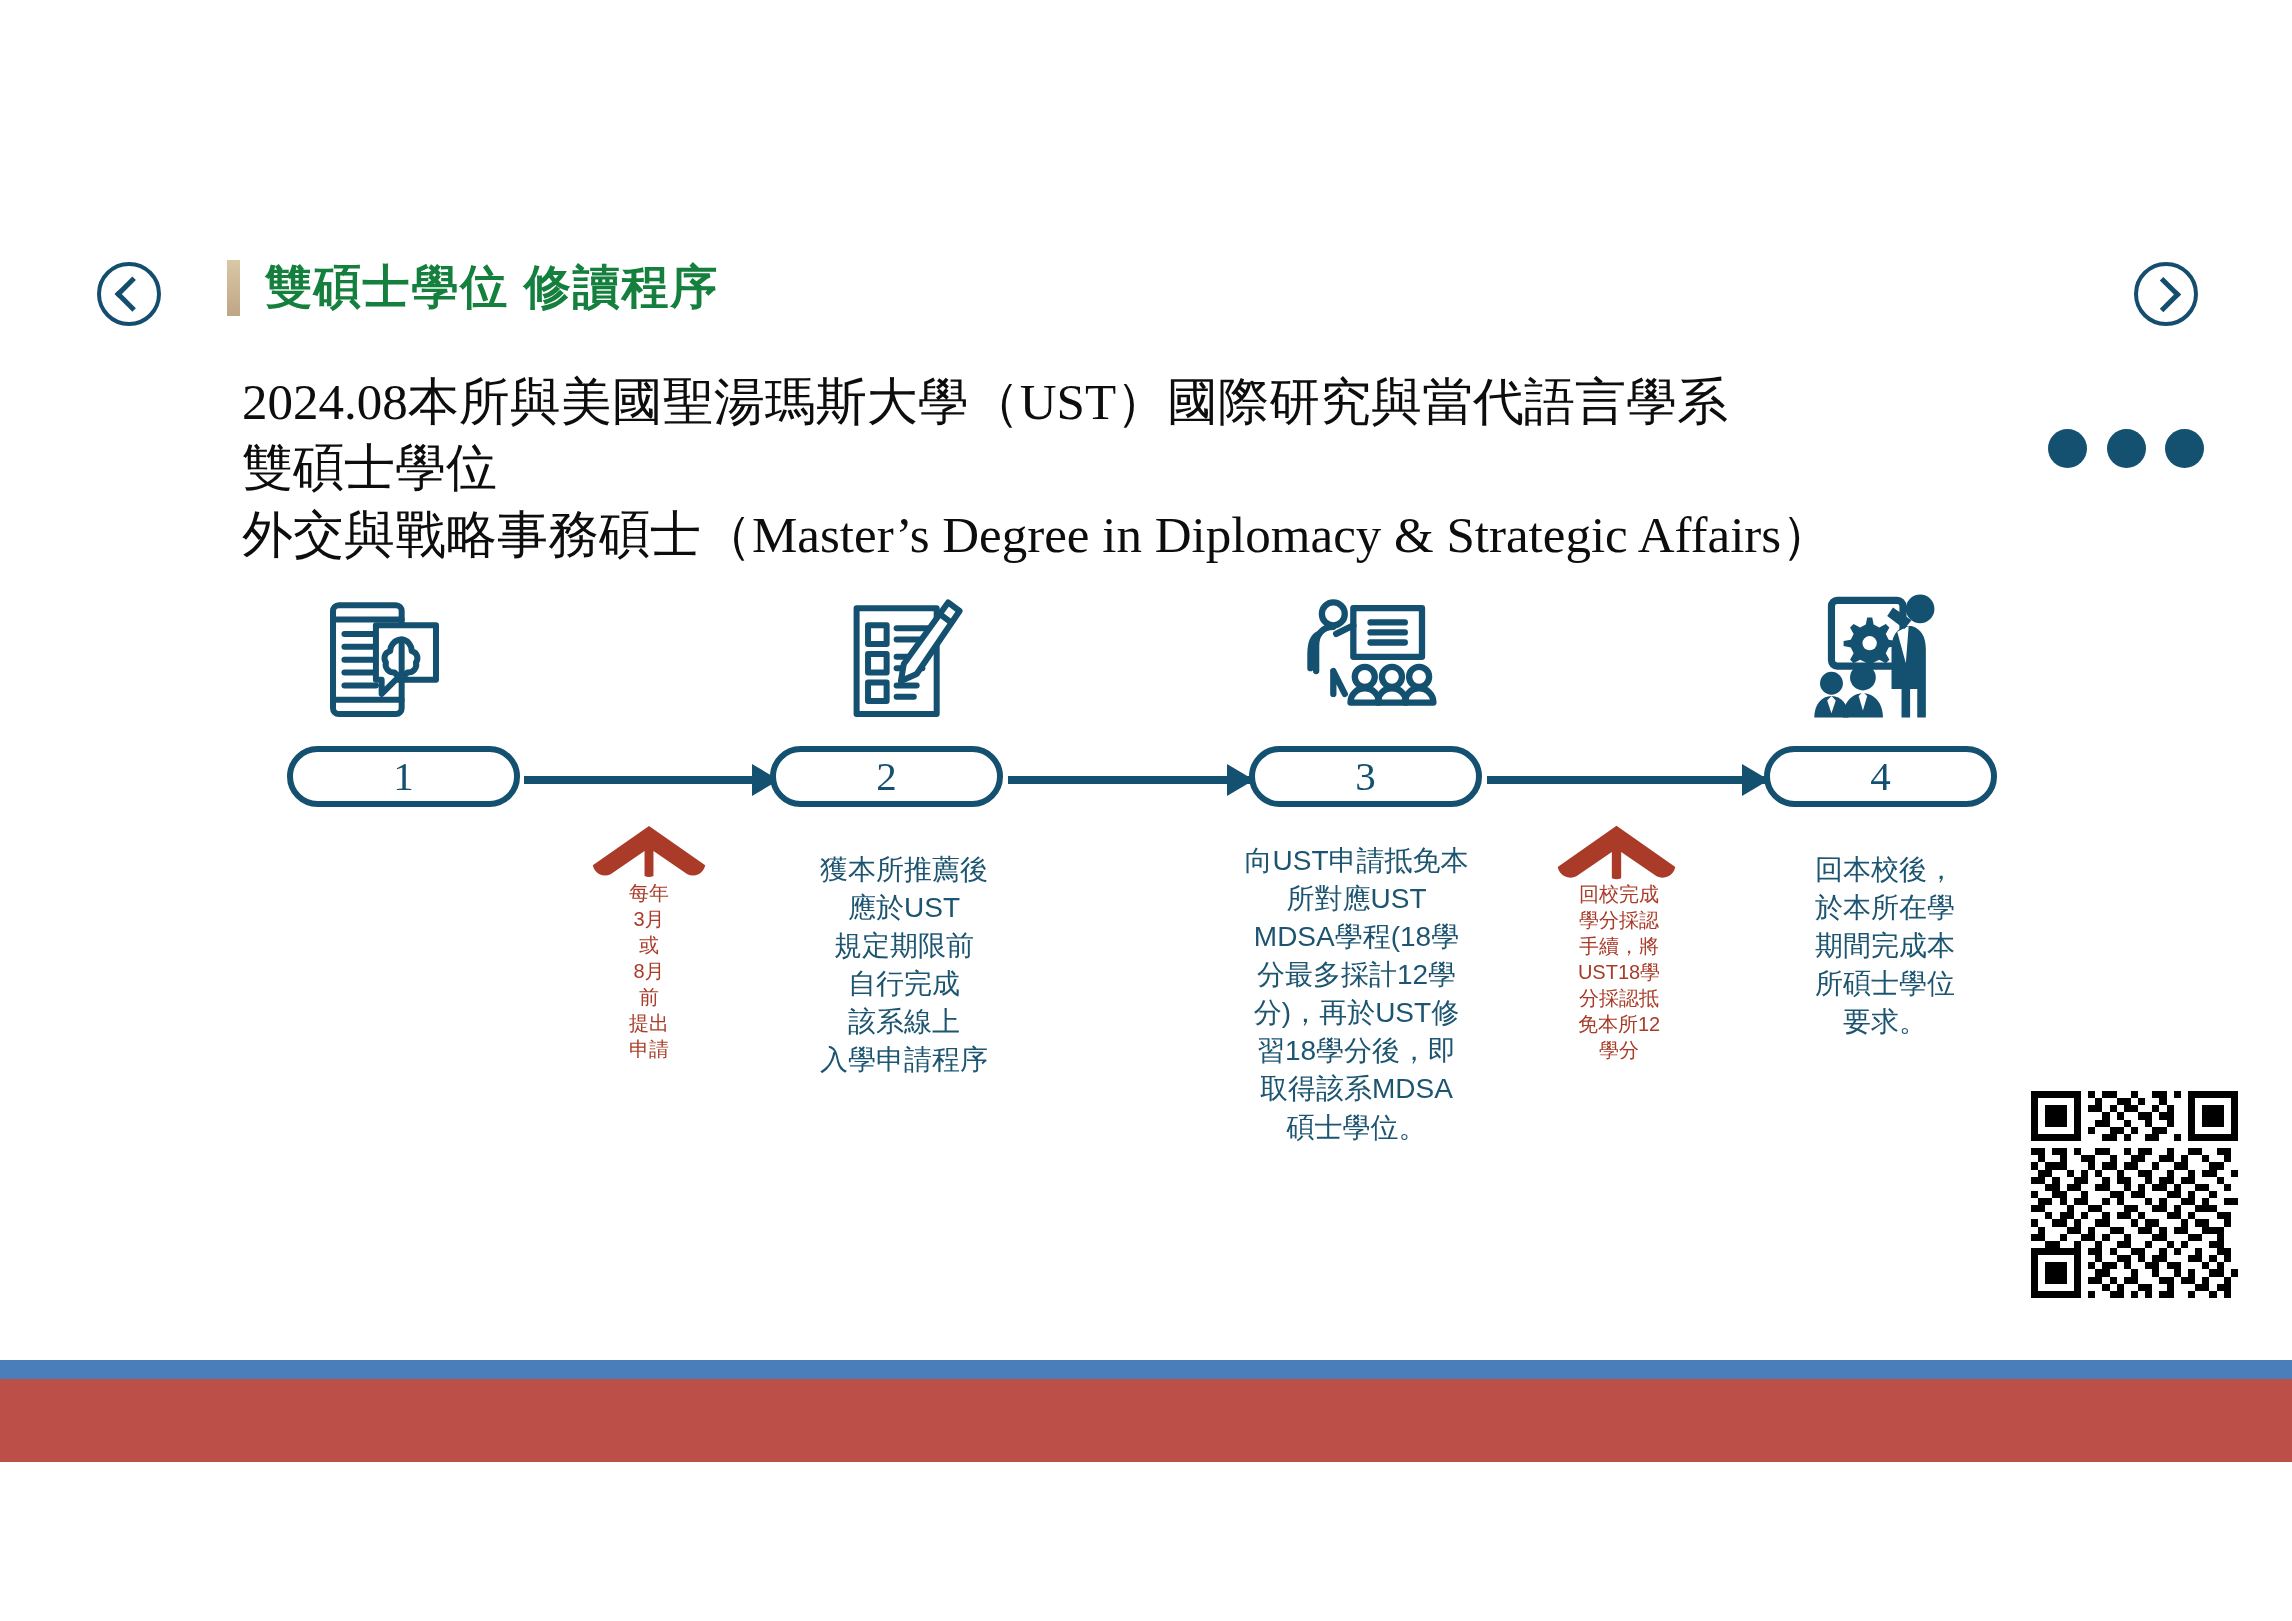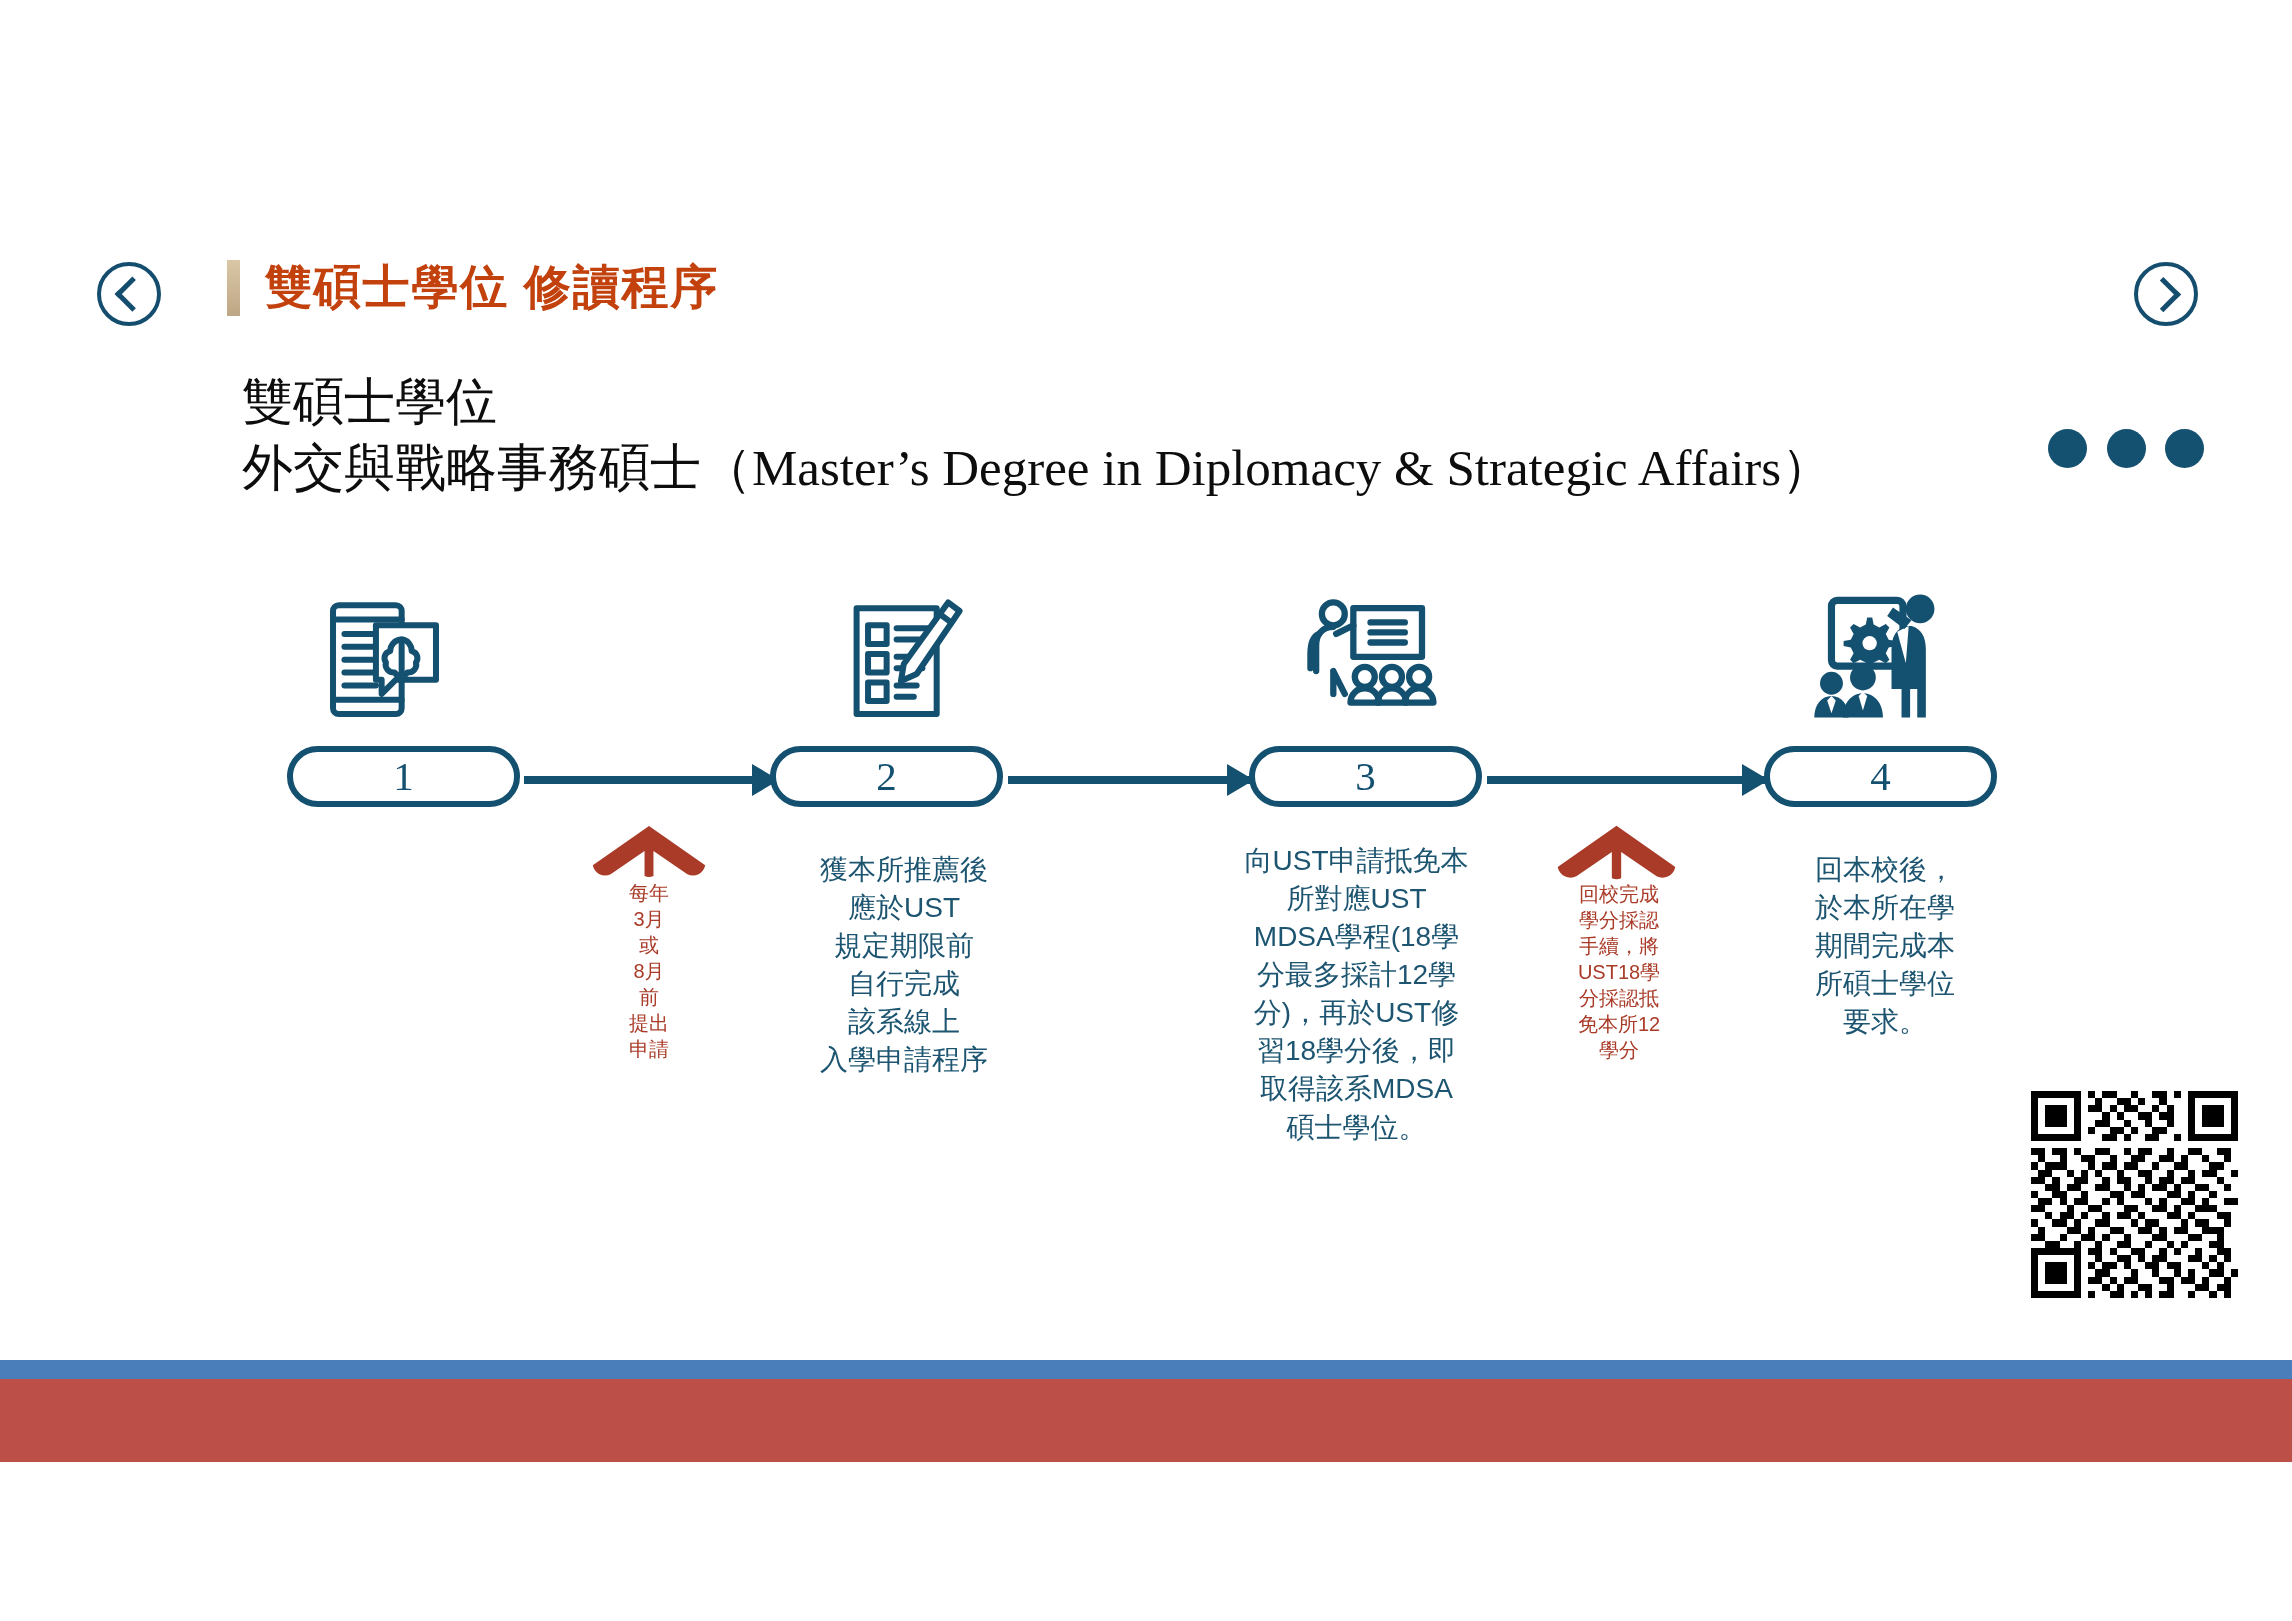--- a/index.html
+++ b/index.html
@@ -24,21 +24,21 @@
   .chev{width:19.7px;height:19.7px;border-top:5.4px solid #154d6e;border-right:5.4px solid #154d6e;}
   .chev.left{transform:rotate(-135deg);margin-left:6.3px;}
   .chev.right{transform:rotate(45deg);margin-right:6.3px;}
 
   .title-bar{
     position:absolute;left:227px;top:260px;width:13.4px;height:56px;
     background:linear-gradient(180deg,#d9c7a5 0%,#c9b392 60%,#bda684 100%);
   }
   .page-title{
     position:absolute;left:265px;top:256px;
-    font-size:47px;font-weight:bold;color:#c2410c;
+    font-size:47px;font-weight:bold;color:#15803d;
     letter-spacing:1.8px;white-space:nowrap;
   }
 
   .dots{position:absolute;left:2048px;top:429px;display:flex;gap:19.7px;}
   .dot{width:39px;height:39px;border-radius:50%;background:#14506f;}
 
   
   .intro{
     position:absolute;left:242px;top:369px;width:1728px;
     font-family:"Liberation Serif","DejaVu Serif",serif;
@@ -101,20 +101,21 @@
   <div class="title-bar"></div>
   <div class="page-title">雙碩士學位 修讀程序</div>
 
   <div class="dots">
     <div class="dot"></div>
     <div class="dot"></div>
     <div class="dot"></div>
   </div>
 
   <div class="intro">
+    <span class="ln">2024.08本所與美國聖湯瑪斯大學（UST）國際研究與當代語言學系</span>
     <span class="ln">雙碩士學位</span>
     <span class="ln">外交與戰略事務碩士（Master’s Degree in Diplomacy &amp; Strategic Affairs）</span>
   </div>
 
   <div class="flow">
 
     <div class="conn" style="left:524px;width:251px;"></div>
     <div class="conn" style="left:1008px;width:242px;"></div>
     <div class="conn" style="left:1487px;width:278px;"></div>
 

